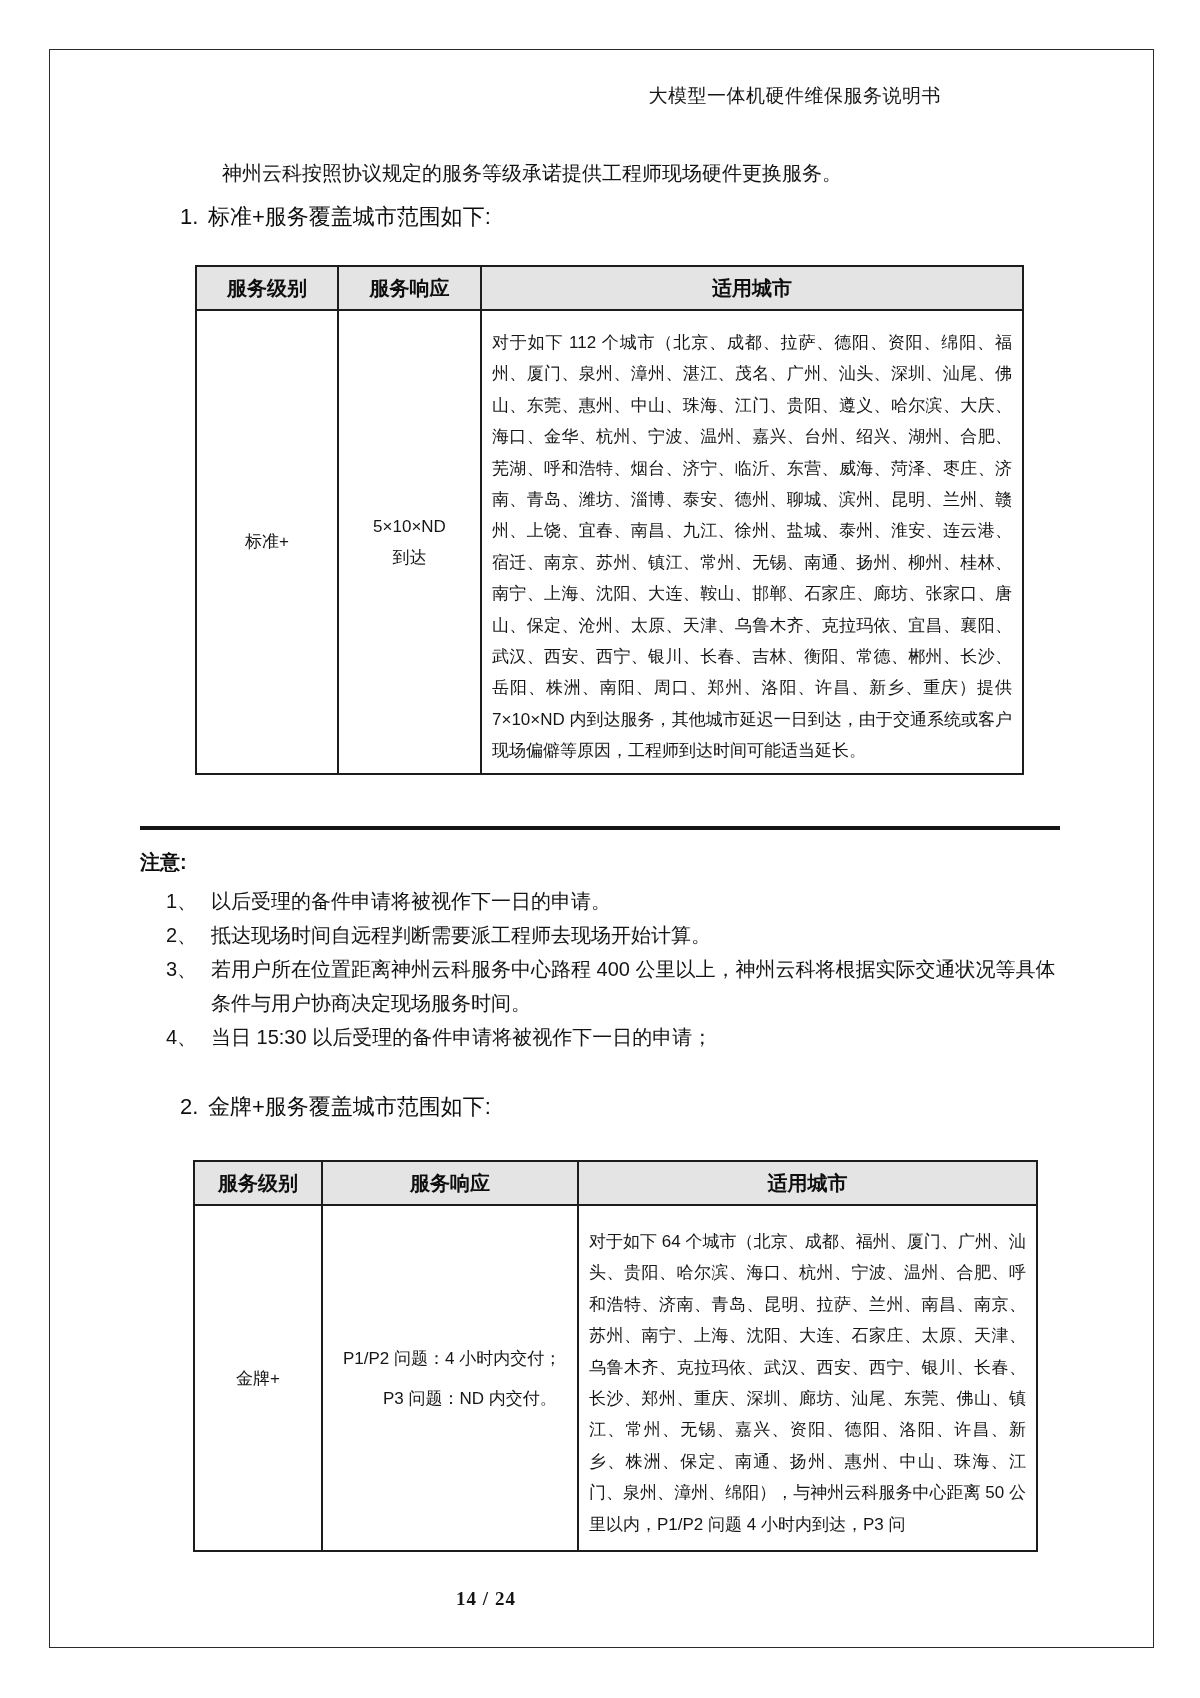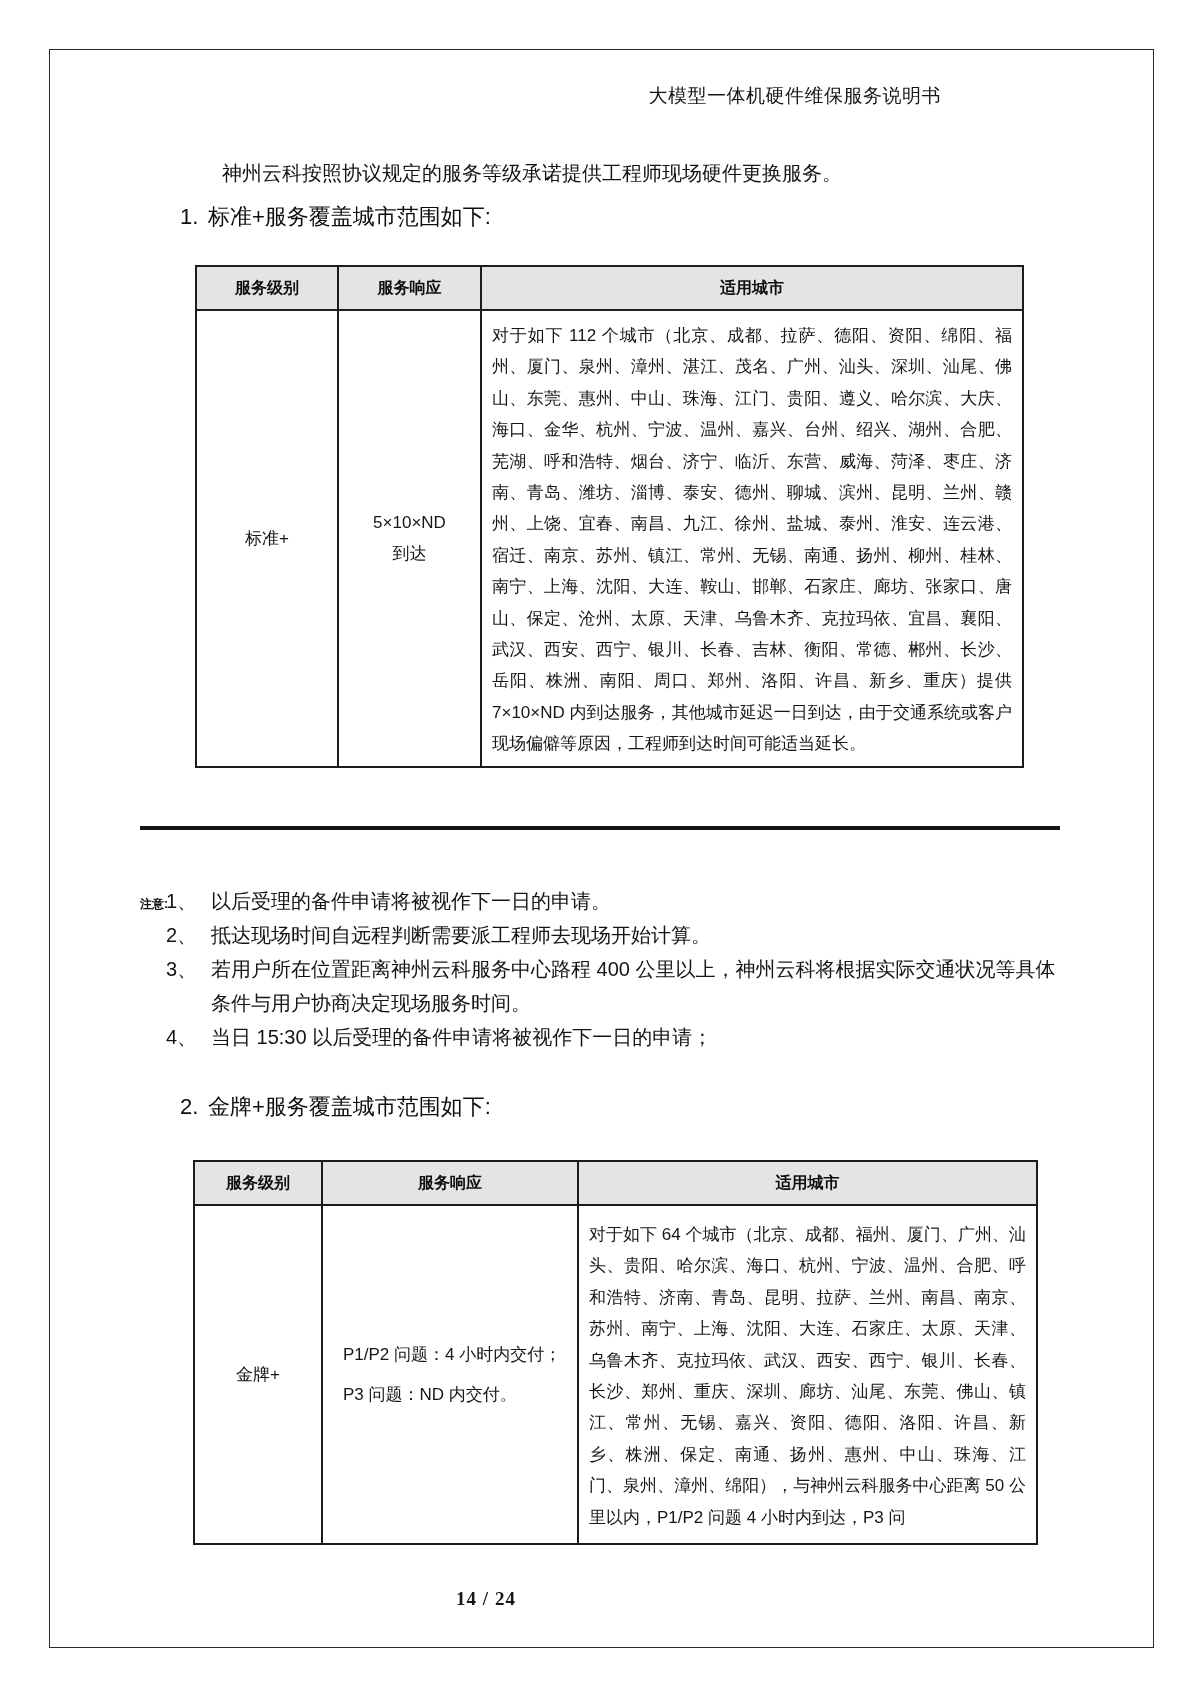--- a/index.html
+++ b/index.html
@@ -30,45 +30,45 @@
   #heading2{left:180px;top:1092px;}
 
   table.svc{
     position:absolute;border-collapse:collapse;table-layout:fixed;
     background:#fff;
   }
   #table1{left:195px;top:265px;width:827px;}
   #table2{left:193px;top:1160px;width:843px;}
   table.svc th{
     background:#e4e4e4;border:2px solid #1c1c1c;
-    font-size:16px;font-weight:700;text-align:center;color:#0e0e0e;
+    font-size:20px;font-weight:700;text-align:center;color:#0e0e0e;
     height:42px;padding:0;
   }
   table.svc td{
     border:2px solid #1c1c1c;vertical-align:middle;
     font-size:17px;color:#161616;background:#fff;
   }
   td.cell-center{text-align:center;line-height:31px;}
   .pre{white-space:pre-line;}
   td.cell-cities{
     text-align:justify;text-justify:inter-character;
-    line-height:31.4px;padding:9px 10px 6px 10px;vertical-align:top;
+    line-height:31.4px;padding:16px 10px 6px 10px;vertical-align:top;
   }
   #table1 td.cell-cities{height:438px;}
   #table2 td.cell-cities{height:322px;}
   .resp-block p{margin:0;line-height:31px;text-align:left;padding-left:19px;}
-  .resp-block p + p{margin-top:9px;}
+  .resp-block p + p{margin-top:9px;margin-left:40px;}
 
   .notes-rule{
     position:absolute;left:140px;top:826px;width:920px;height:4px;
     background:#151515;
   }
   .notes-label{
-    position:absolute;left:140px;top:896px;
-    font-size:12px;font-weight:700;color:#0d0d0d;
+    position:absolute;left:140px;top:849px;
+    font-size:20px;font-weight:700;color:#0d0d0d;
   }
   .notes-list{
     position:absolute;left:166px;top:884px;width:896px;
     font-size:20px;line-height:34px;color:#141414;
   }
   .note-item{display:flex;}
   .note-item .n{flex:0 0 45px;}
   .note-item .t{flex:1;}
 
   .page-footer{

